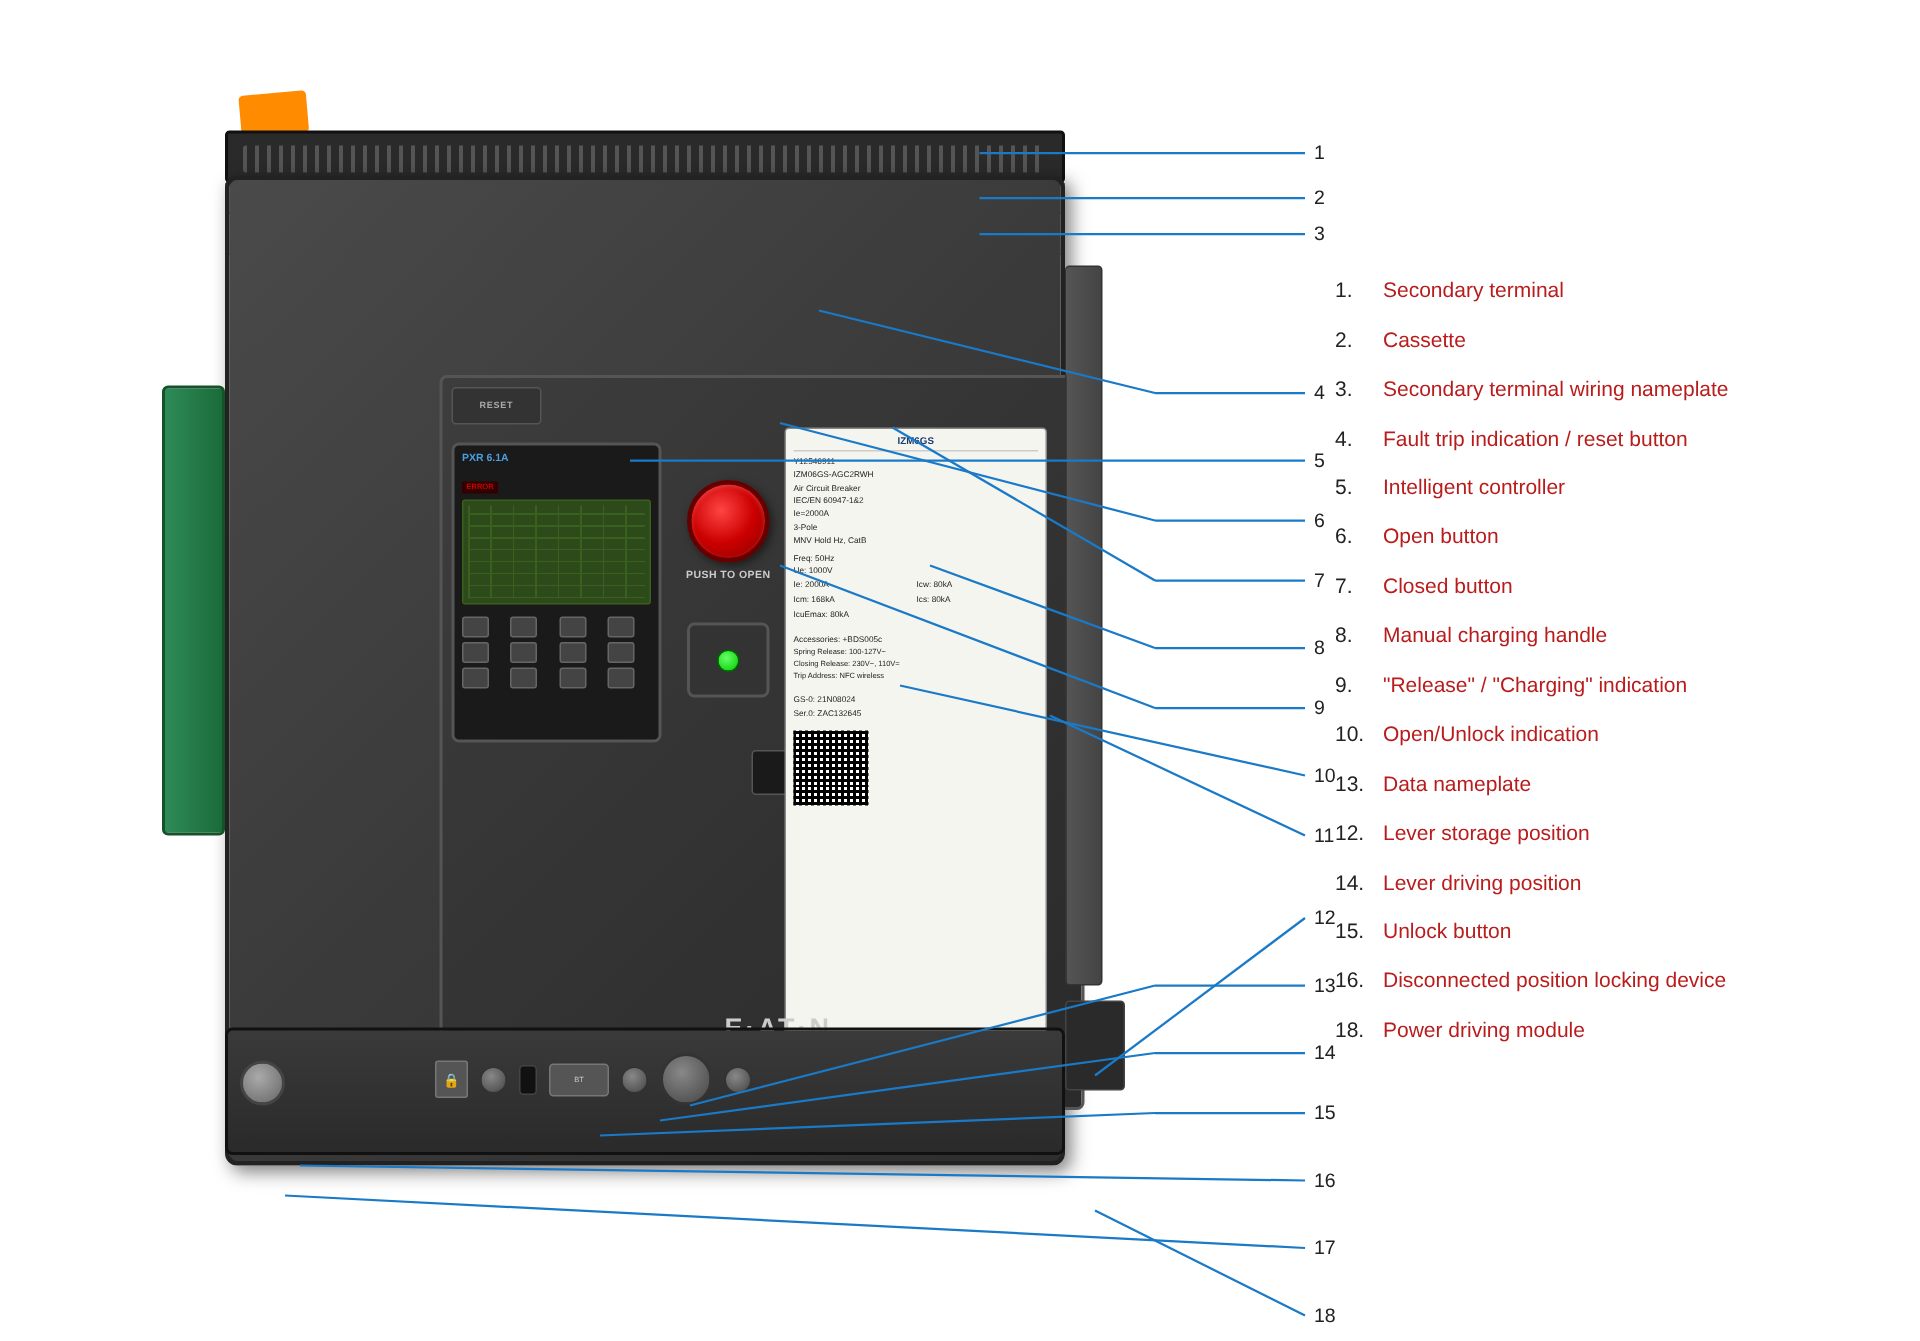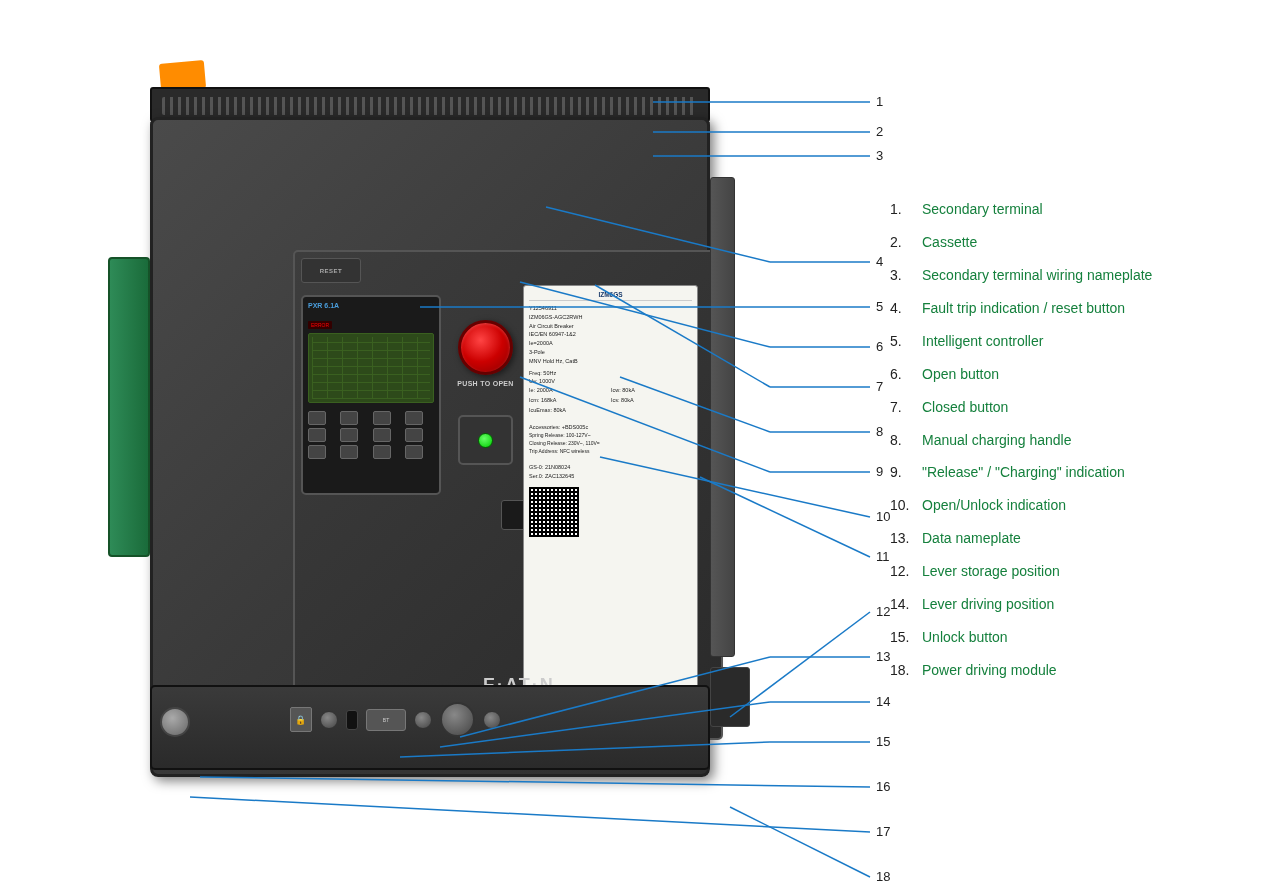--- a/index.html
+++ b/index.html
@@ -528,21 +528,21 @@
 
     .legend-number {
       font-size: 14px;
       color: #222;
       min-width: 32px;
       font-weight: 400;
     }
 
     .legend-text {
       font-size: 14px;
-      color: #15803d;
+      color: #b91c1c;
       flex: 1;
       line-height: 1.35;
     }
 
     
     .power-module {
       position: absolute;
       left: 640px;
       top: 610px;
       width: 40px;
@@ -820,19 +820,23 @@
     </div>
         <div class="legend-item">
       <span class="legend-number">14.</span>
       <span class="legend-text">Lever driving position</span>
     </div>
         <div class="legend-item">
       <span class="legend-number">15.</span>
       <span class="legend-text">Unlock button</span>
     </div>
         <div class="legend-item">
+      <span class="legend-number">16.</span>
+      <span class="legend-text">Disconnected position locking device</span>
+    </div>
+        <div class="legend-item">
       <span class="legend-number">18.</span>
       <span class="legend-text">Power driving module</span>
     </div>
       </div>
   </div>
 
 </div>
 
 </body></html>

